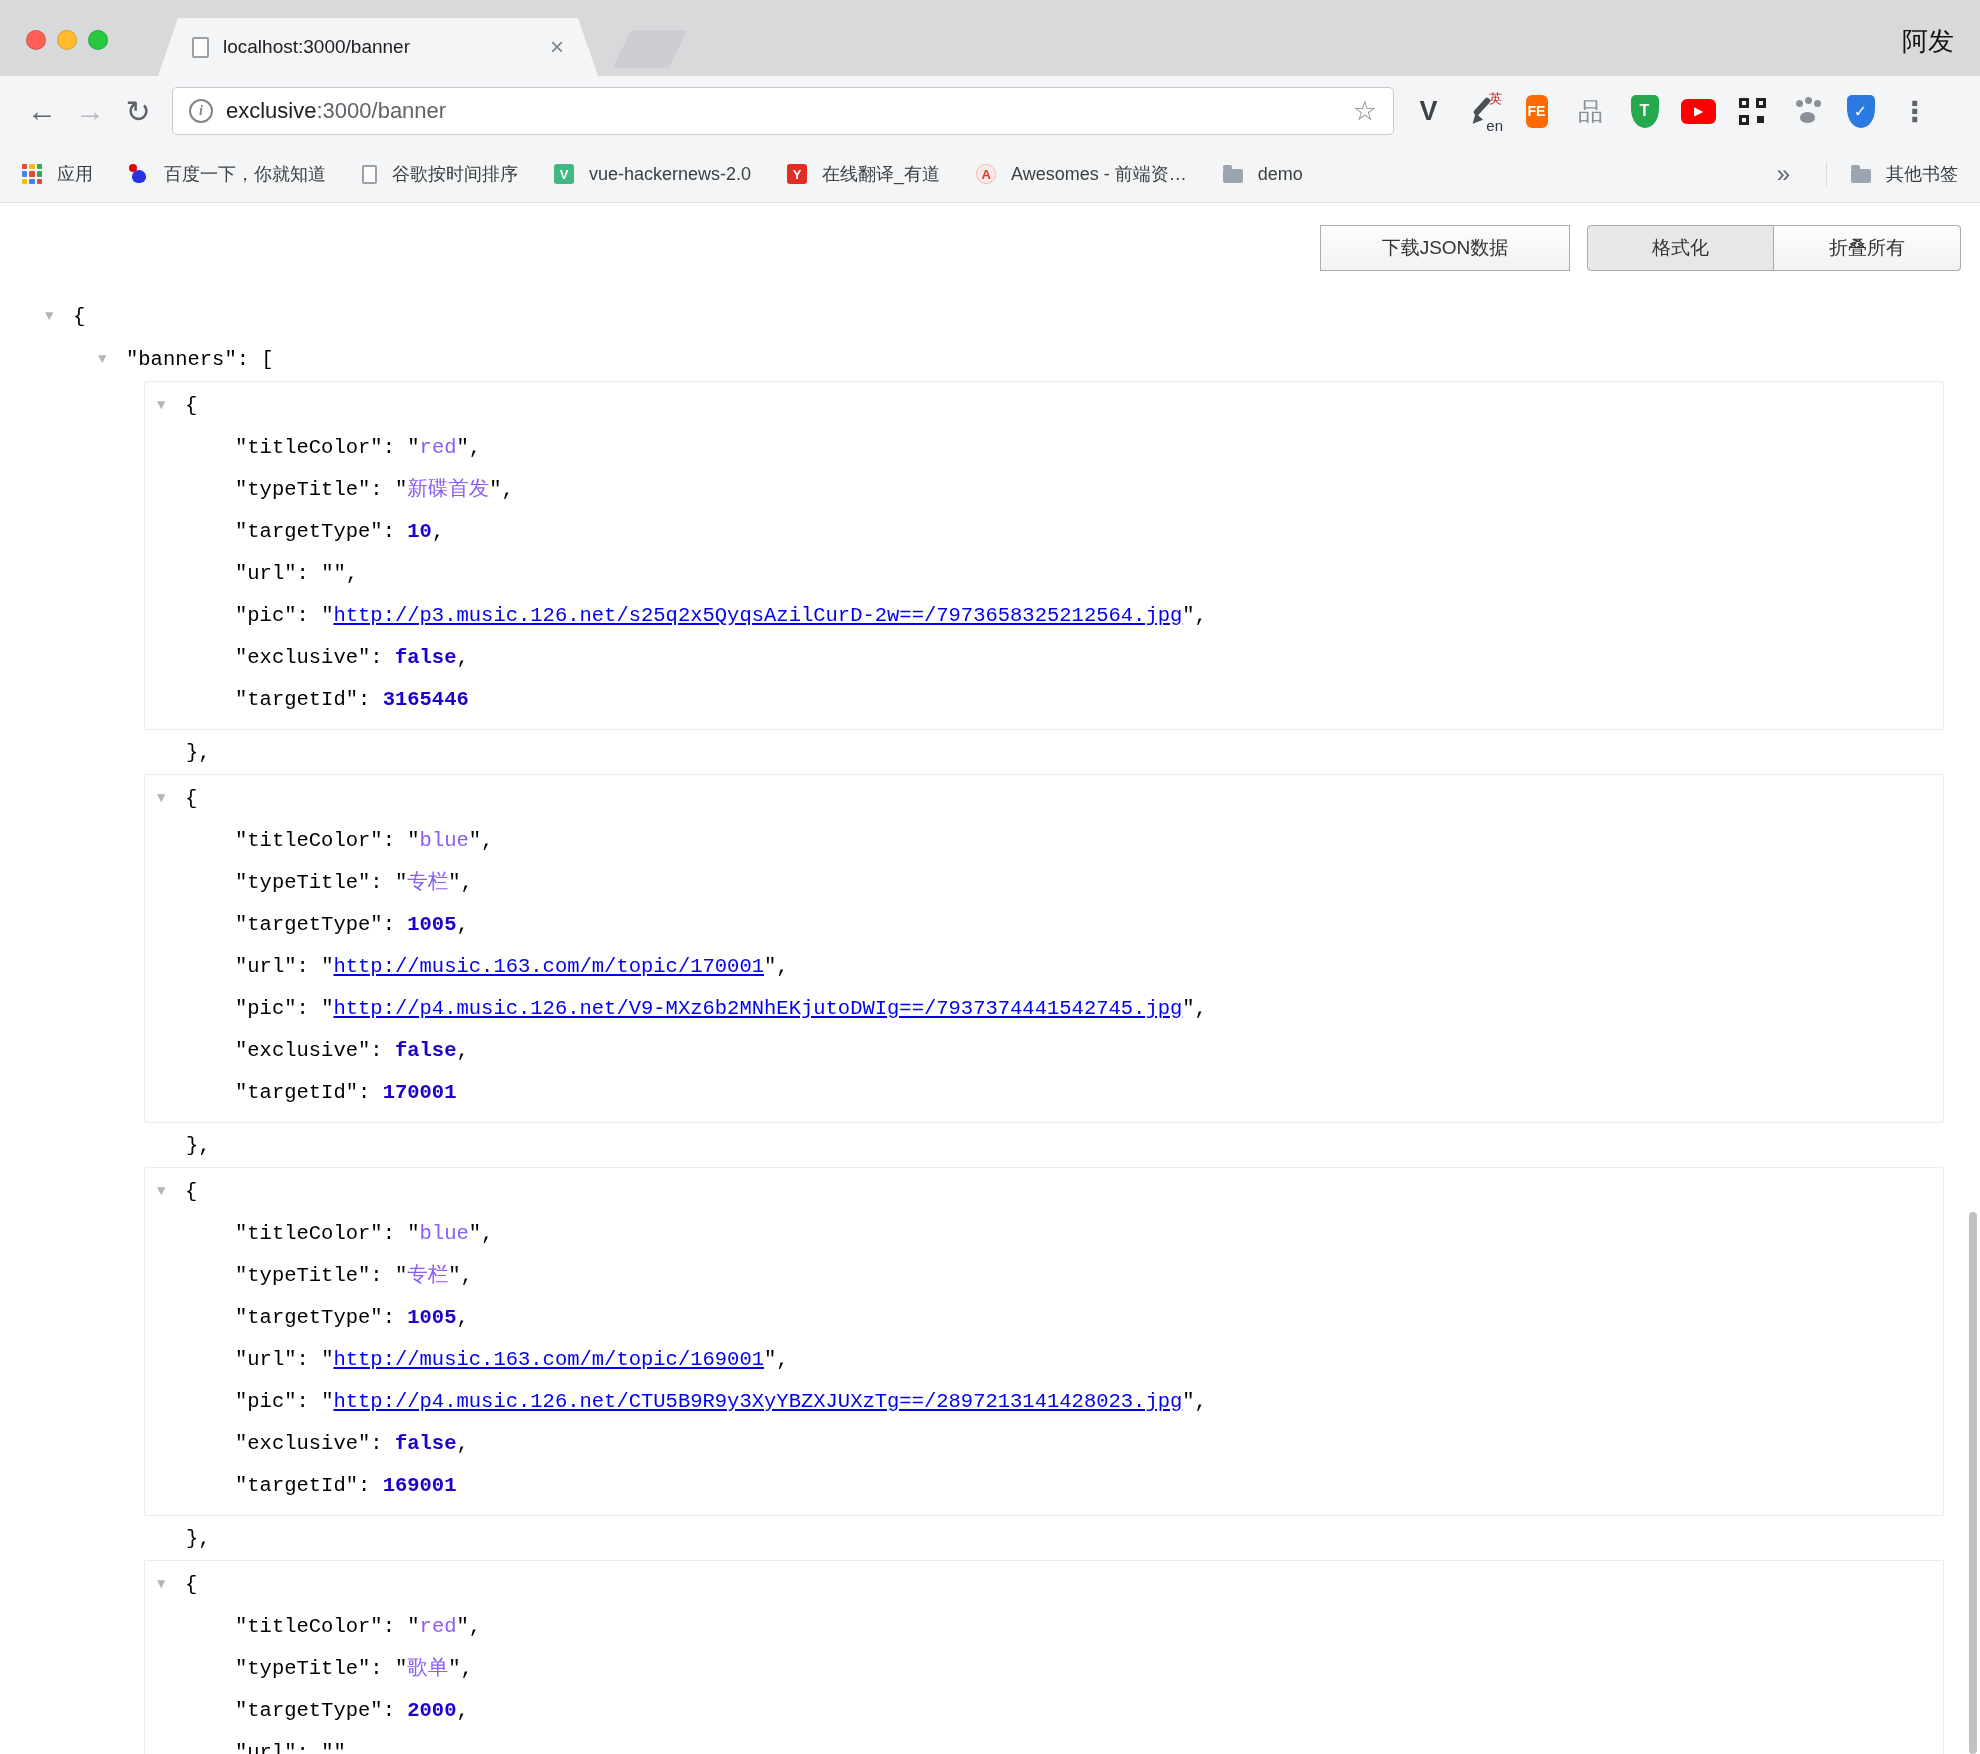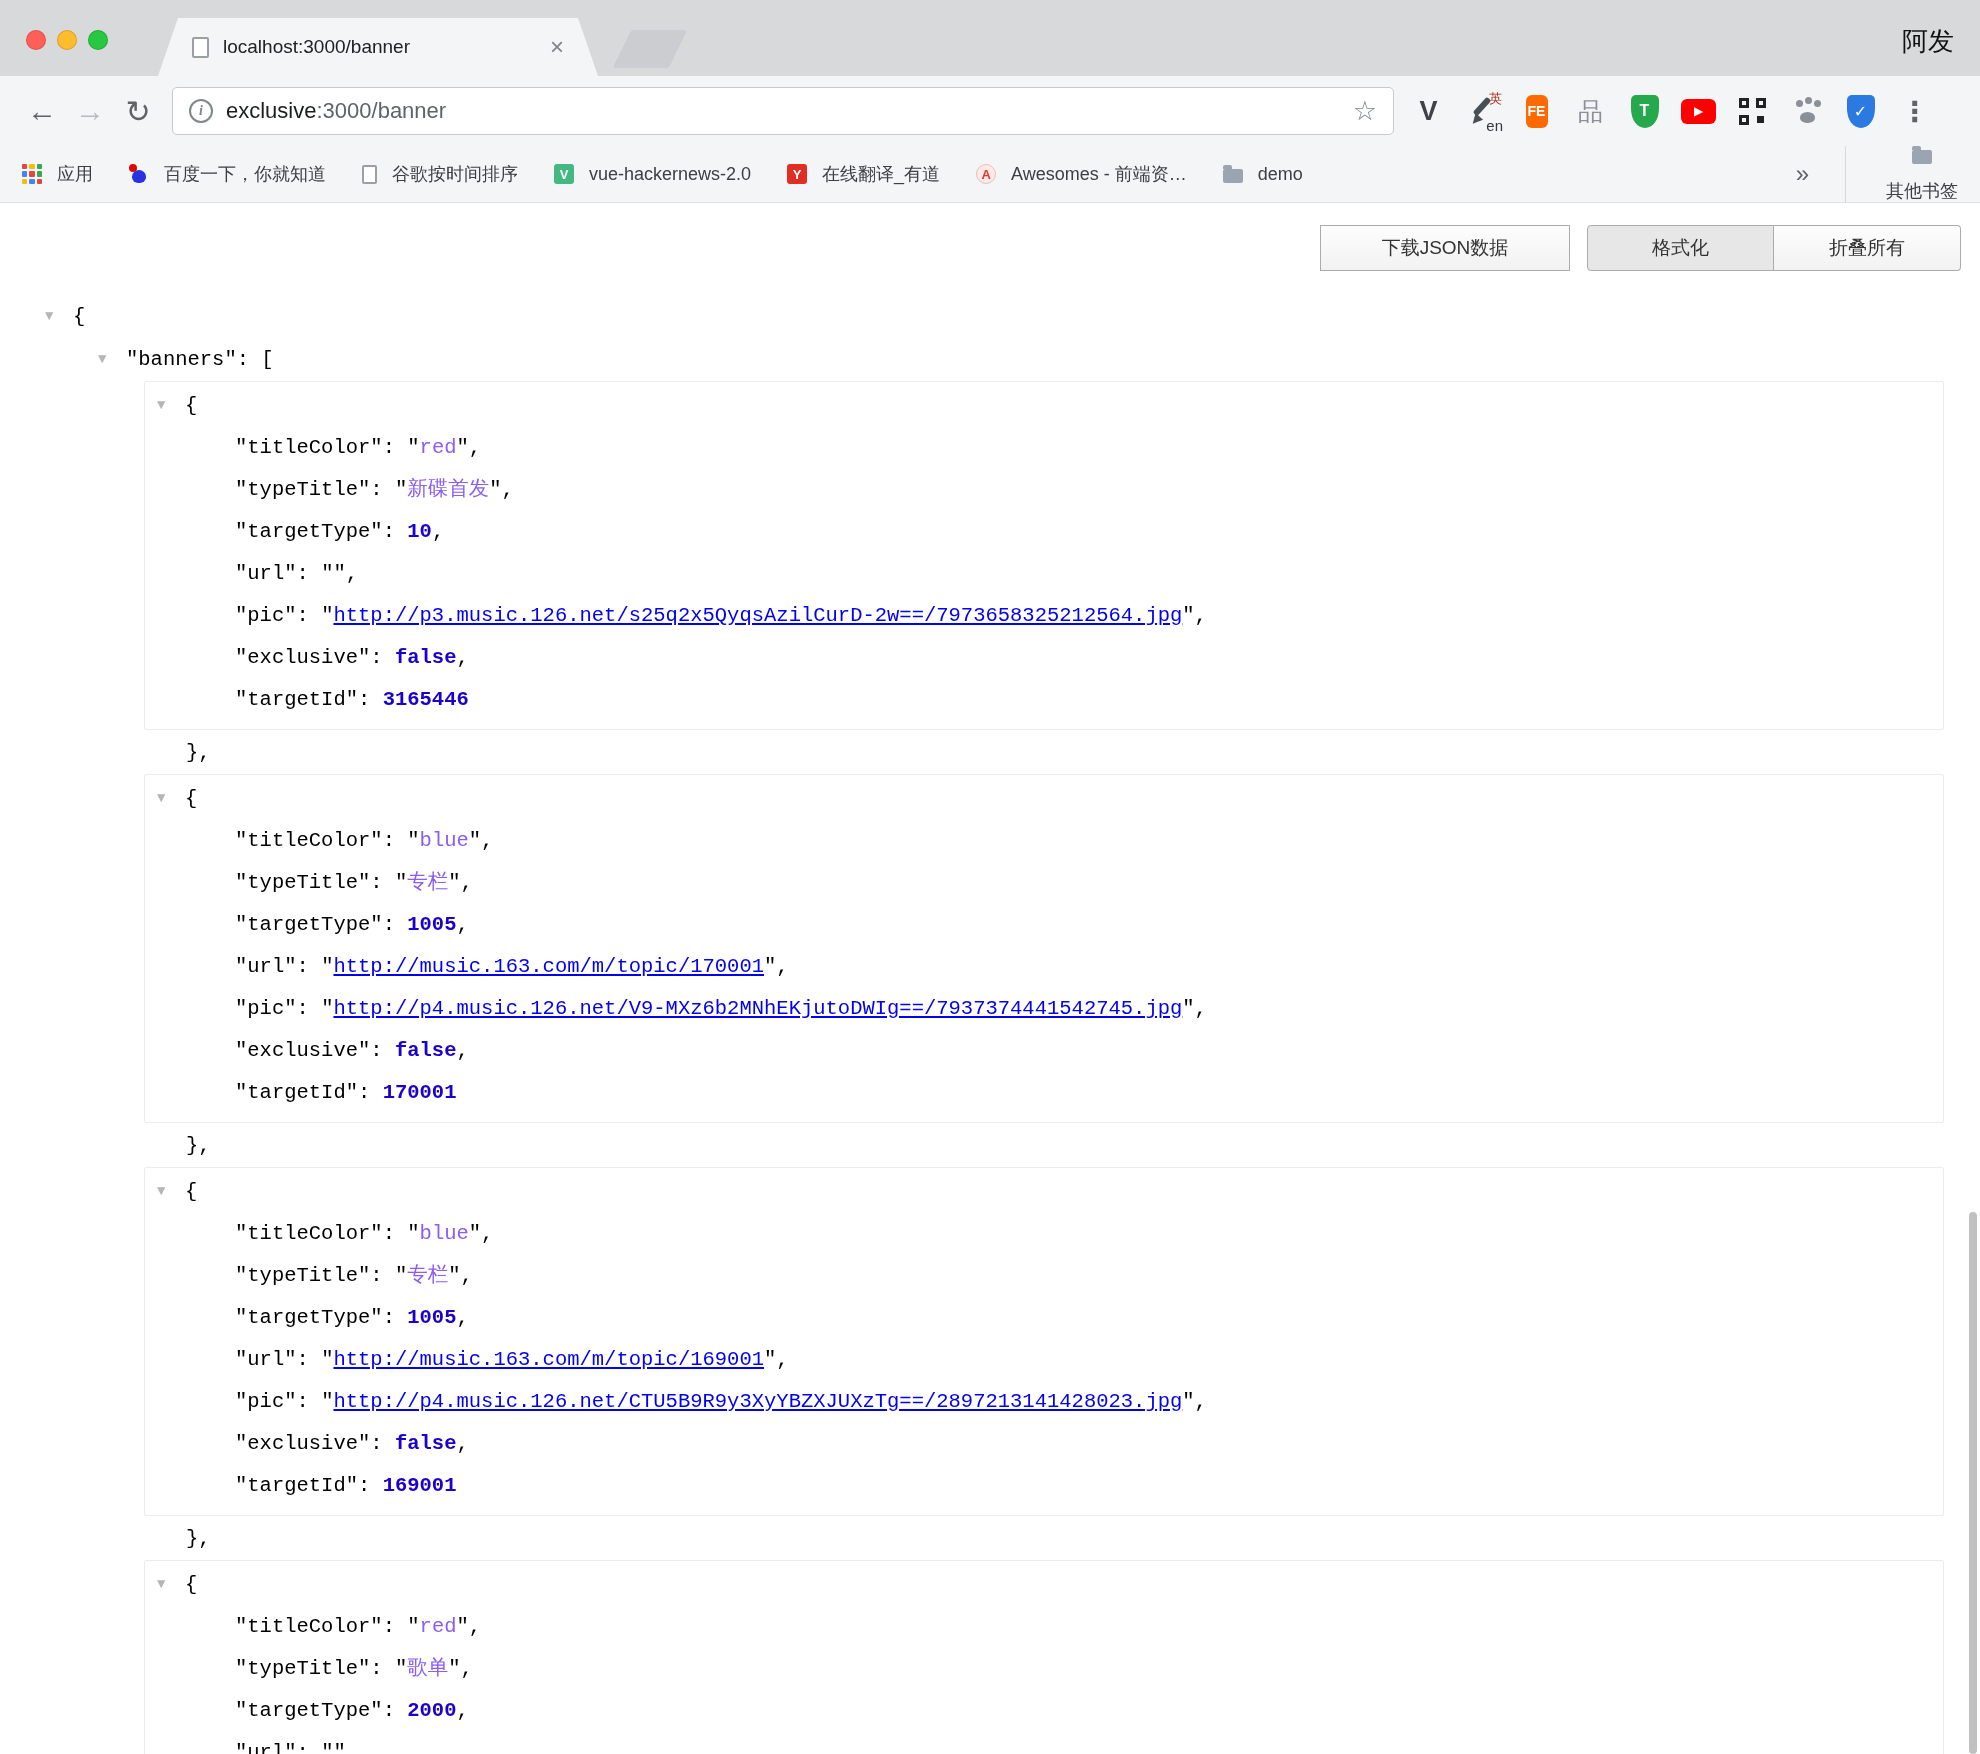--- a/index.html
+++ b/index.html
@@ -82,21 +82,21 @@
   .sq-badge { width:20px; height:20px; border-radius:3px; color:#fff; display:flex; align-items:center;
               justify-content:center; font-size:13px; font-weight:700; }
   .sq-badge.vue{ background:#42b983; } .sq-badge.youdao{ background:#e02e24; }
   .awesomes-icon { width:20px; height:20px; border-radius:50%; background:#fdeae6; border:1px solid #eabfb6;
                    color:#e53935; display:flex; align-items:center; justify-content:center; font-size:13px; font-weight:700; }
   .folder-icon { width:20px; height:14px; background:#9aa5b1; border-radius:2px; position:relative; margin-top:4px; }
   .folder-icon::before { content:''; position:absolute; top:-4px; left:0; width:9px; height:4px;
                          background:#9aa5b1; border-radius:2px 2px 0 0; }
   .bm-spacer { flex:1; }
   .overflow-chevron { font-size:24px; color:#5f6368; cursor:pointer; }
-  .other-bm { border-left:1px solid #d7d9dd; padding-left:40px;flex-direction:column; }
+  .other-bm { border-left:1px solid #d7d9dd; padding-left:24px; }
 
   
   .content { position:relative; height:1551px; background:#fff; }
   .top-buttons { position:absolute; top:22px; right:19px; display:flex; gap:17px; }
   .btn { height:46px; display:flex; align-items:center; justify-content:center; font-size:19px; color:#333;
          background:linear-gradient(#fdfdfd,#f2f2f2); border:1px solid #ababab; border-radius:0; cursor:pointer; }
   .btn.download { width:250px; }
   .btn-group { display:flex; }
   .btn-group .btn { width:187px; }
   .btn-group .btn.active { border-radius:4px 0 0 4px; background:#e7e7e7; }

